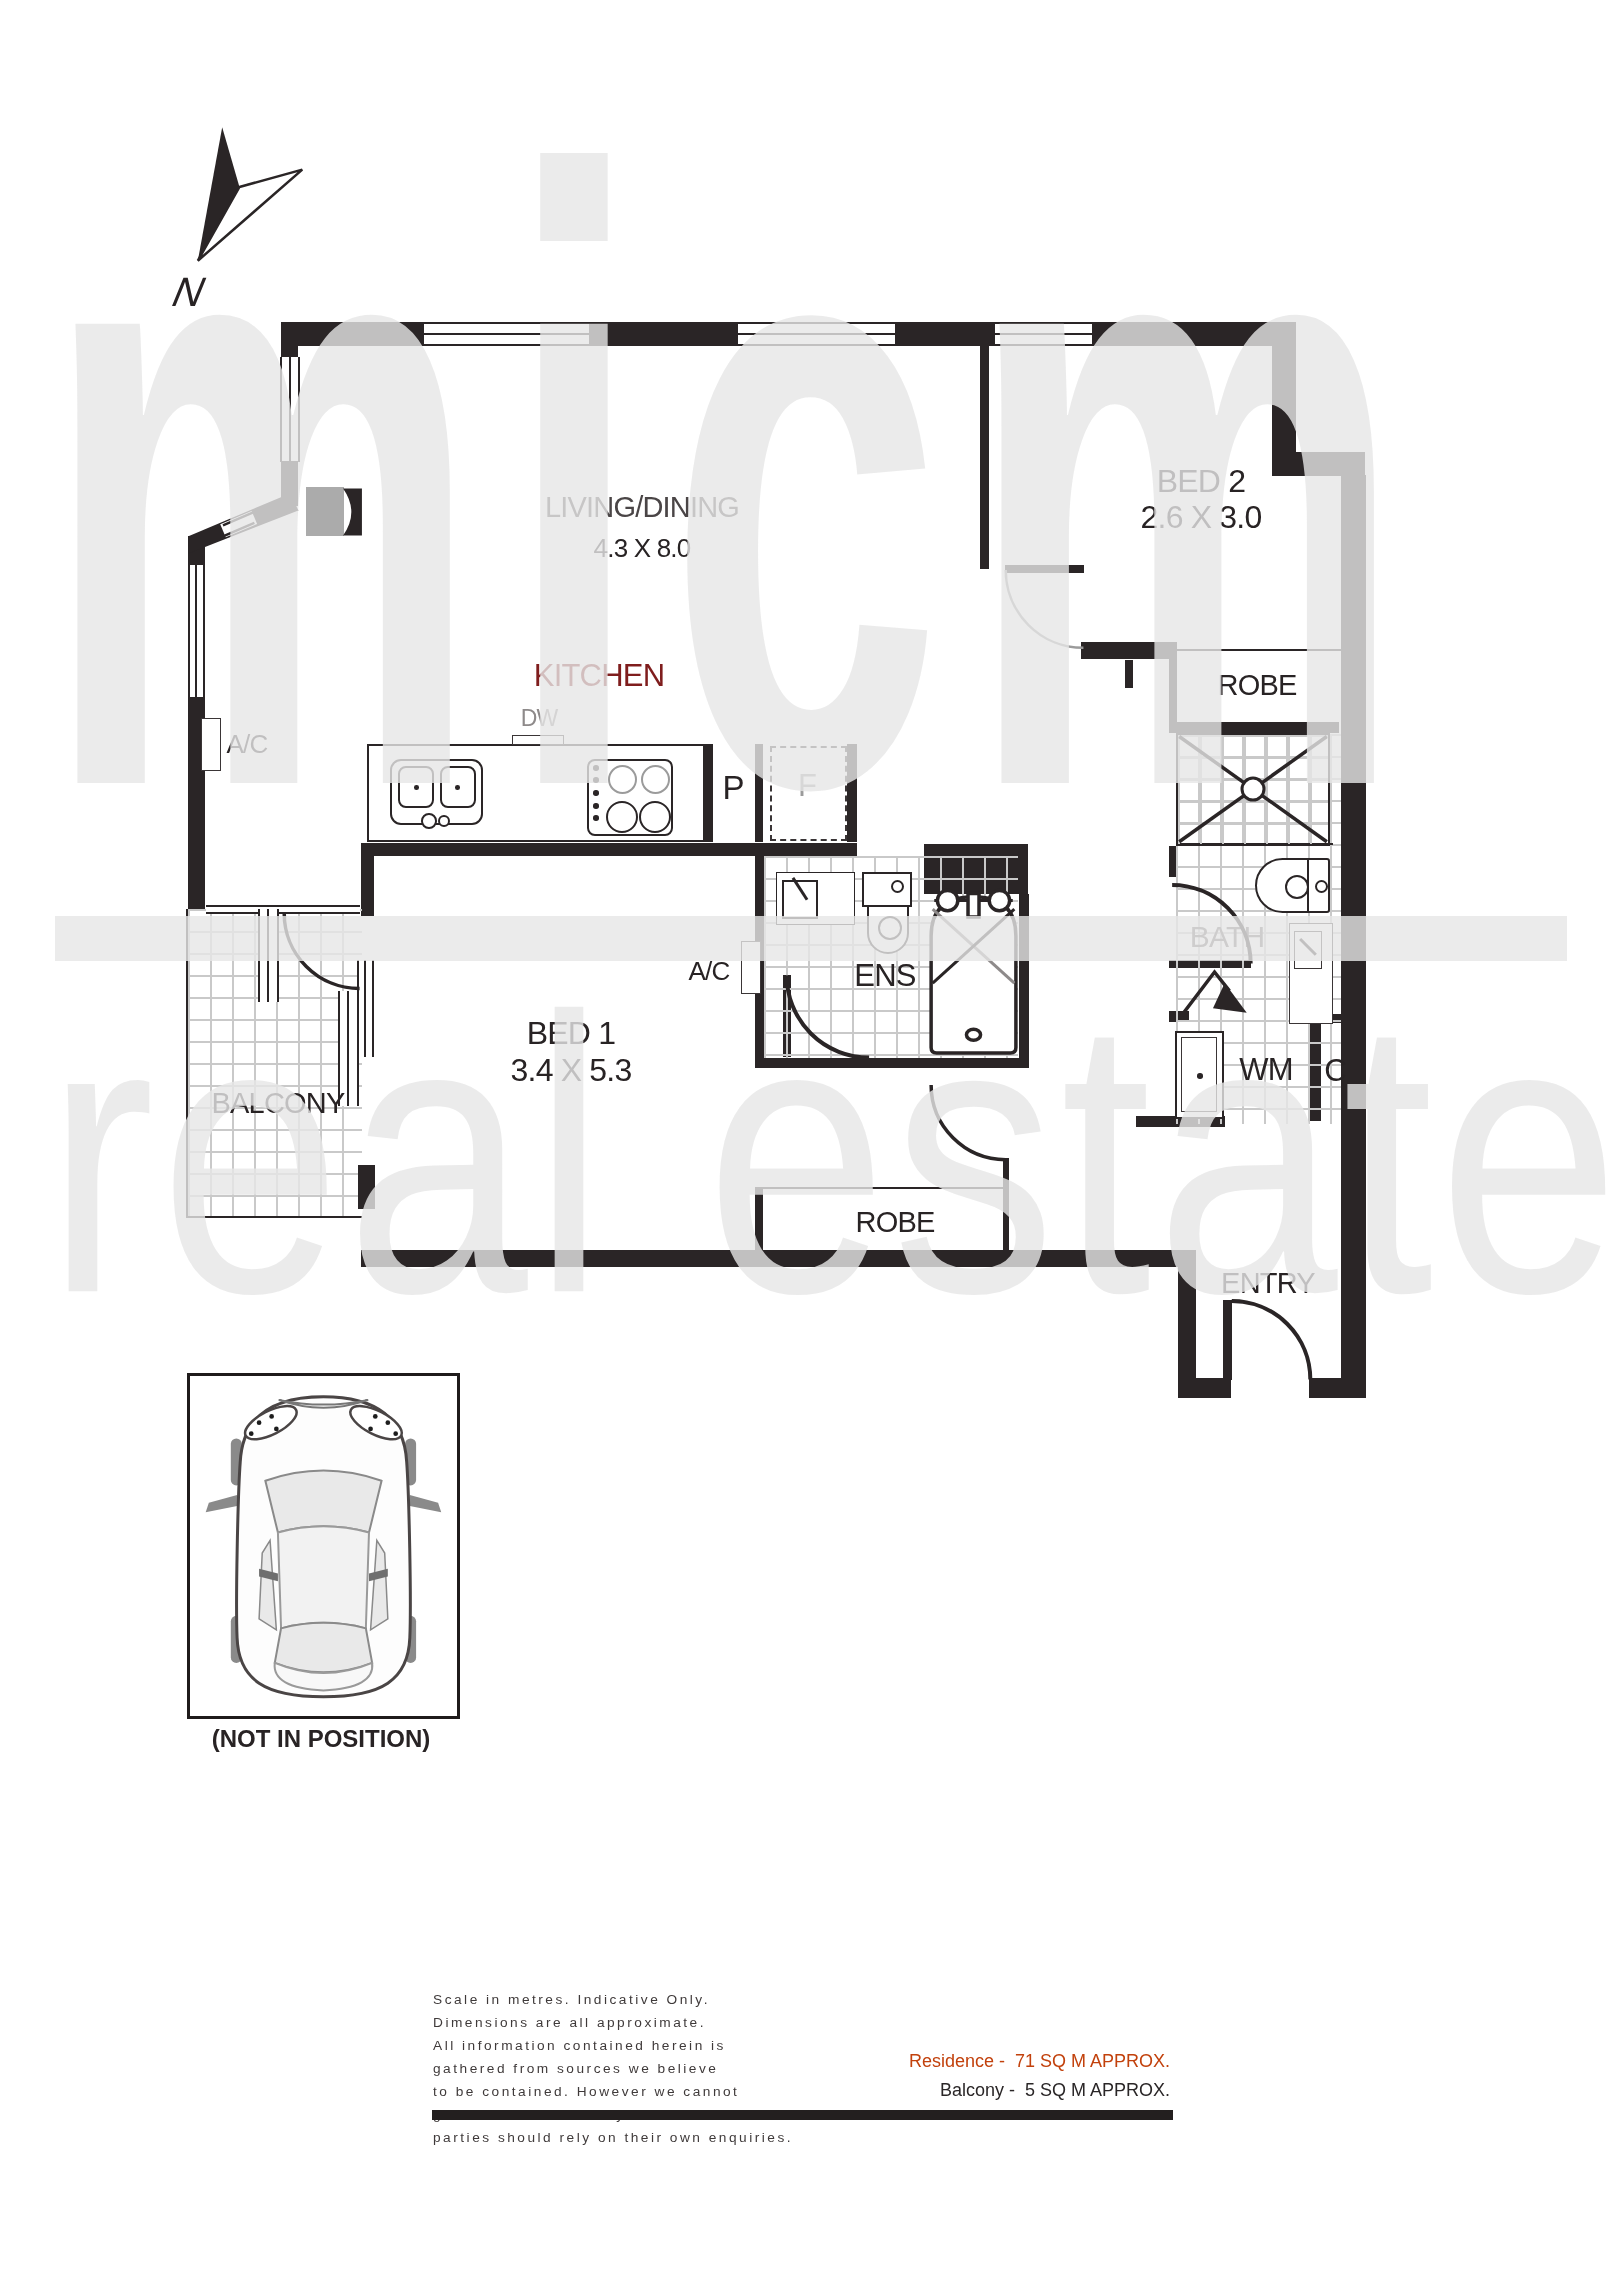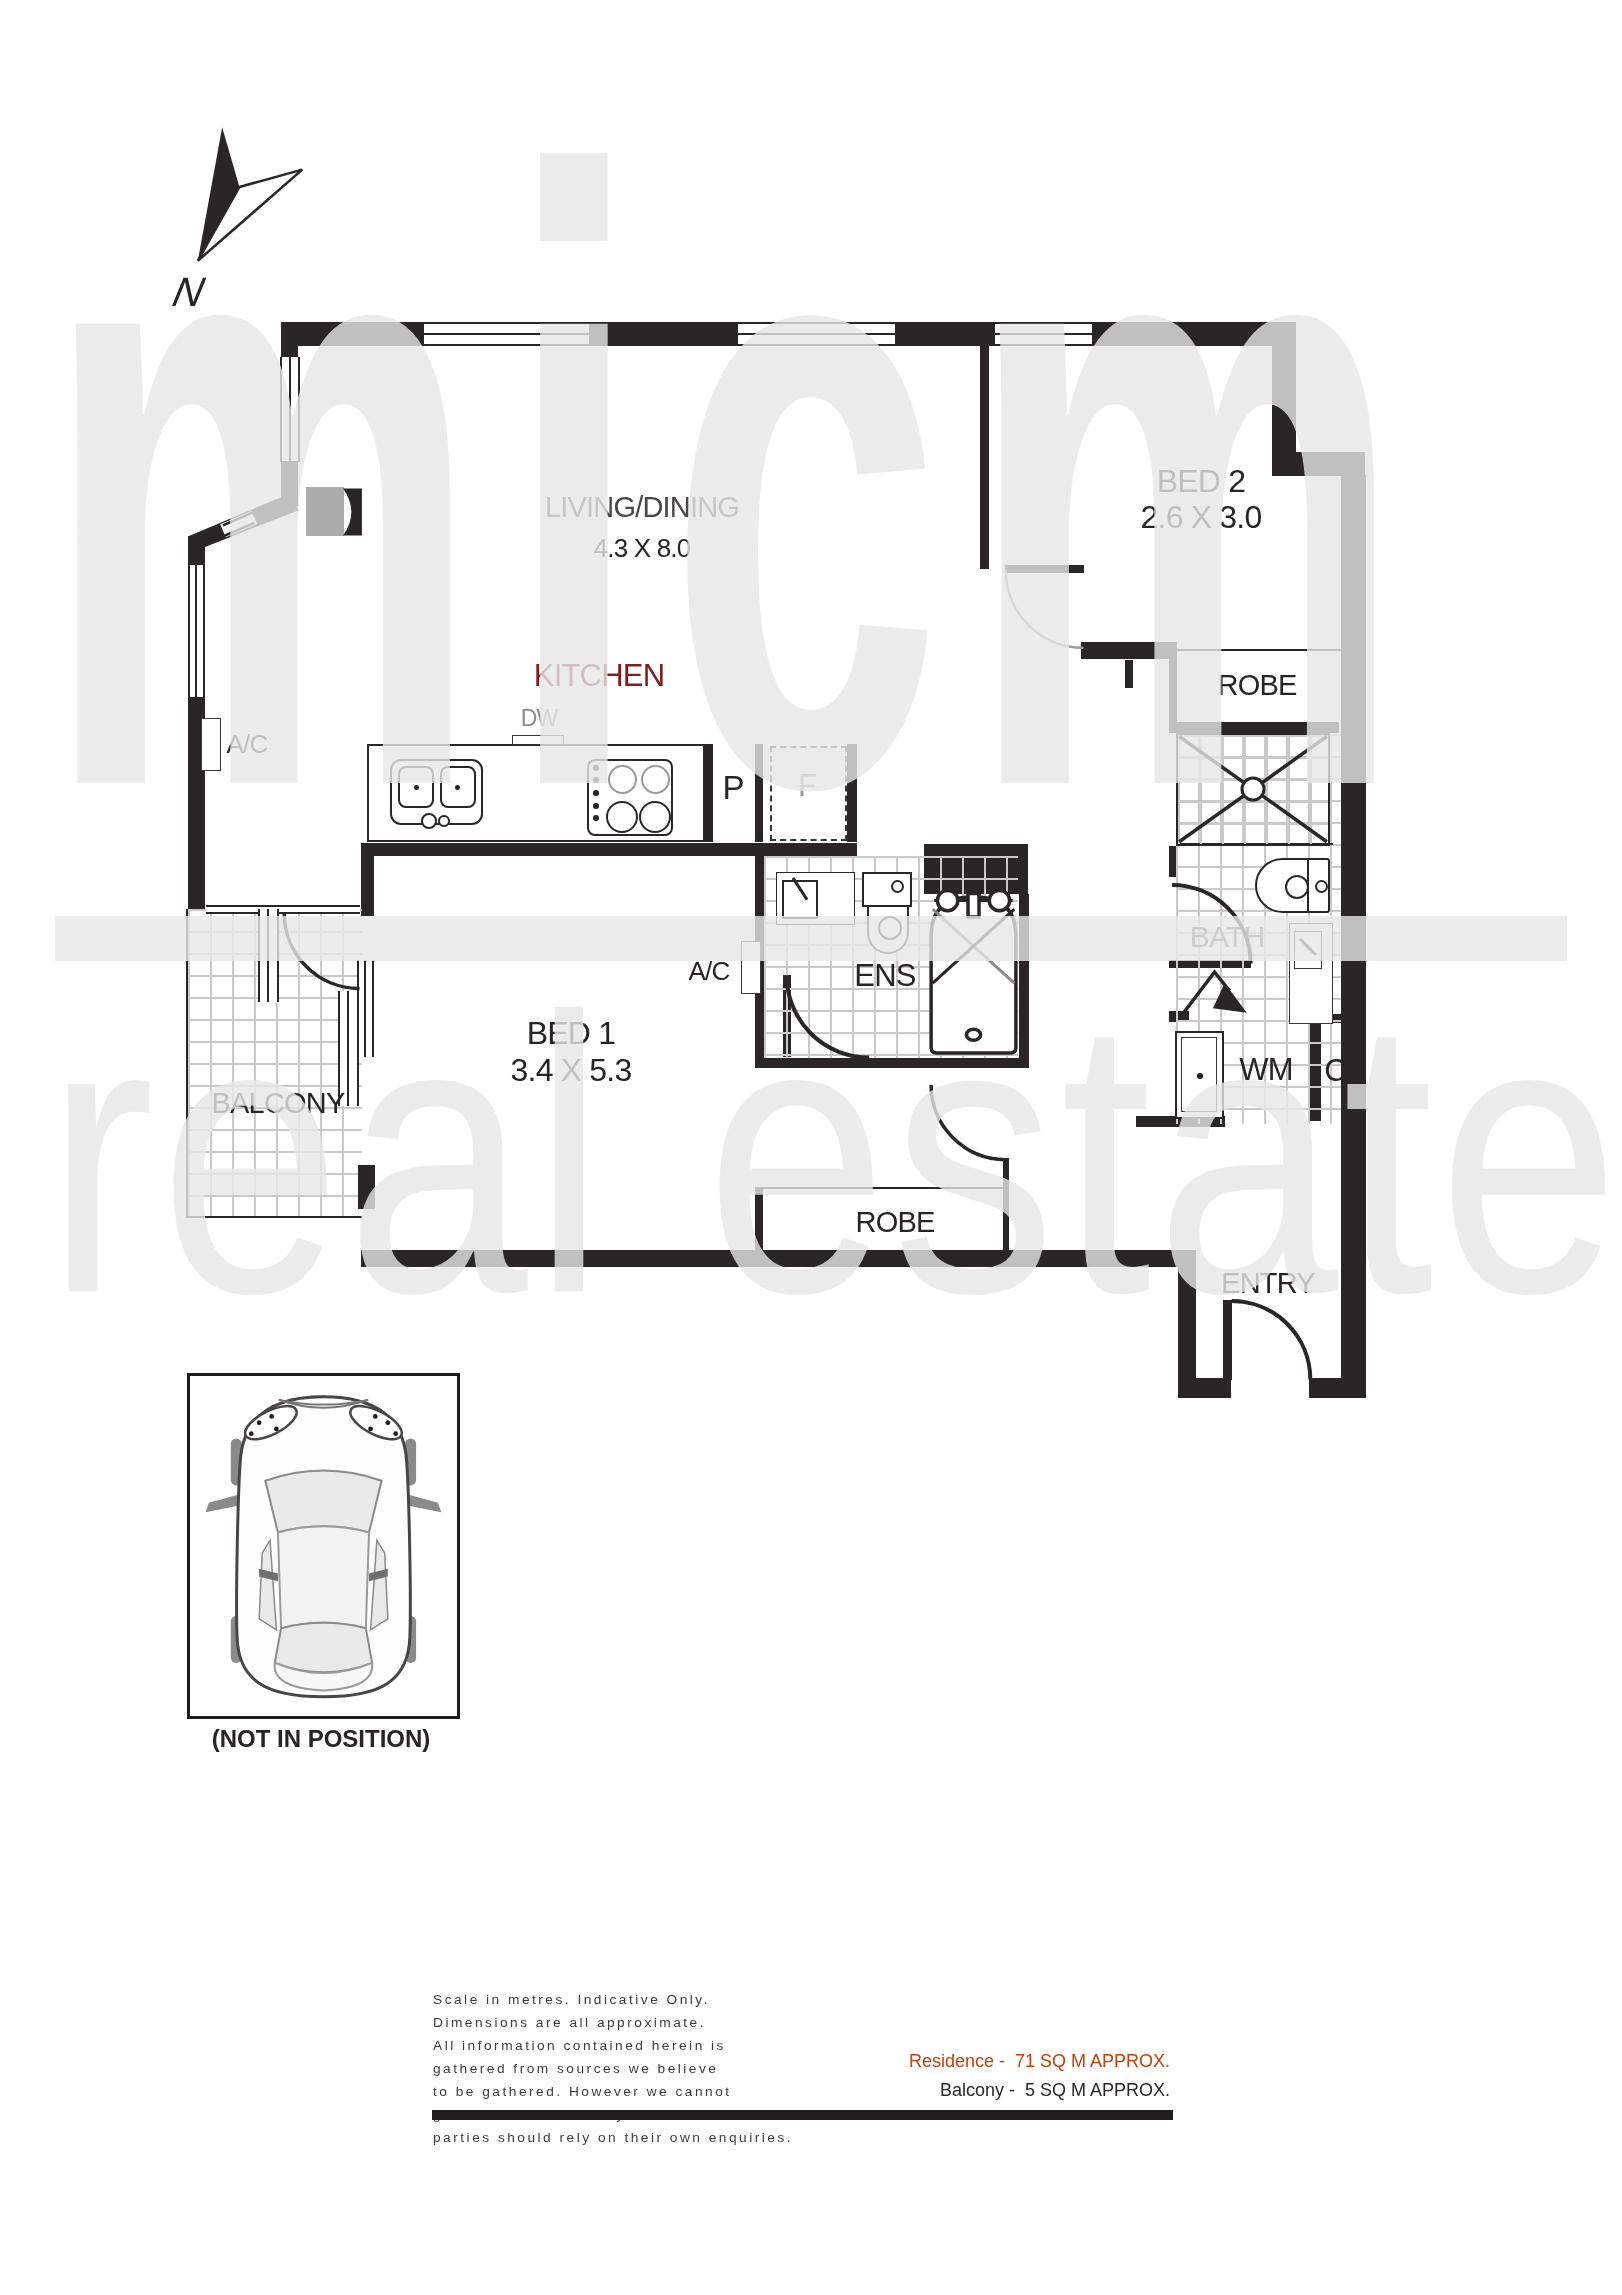--- a/index.html
+++ b/index.html
@@ -265,21 +265,21 @@
     <span class="label" style="left:1268px;top:1283px;font-size:29px">ENTRY</span>
     <span class="label" style="left:321px;top:1739px;font-size:24px;font-weight:600;letter-spacing:0">(NOT IN POSITION)</span>
   </div>
 
   <div id="footer-text">
     <div style="position:absolute;left:433px;top:1988px;font-size:13.7px;line-height:23px;letter-spacing:2.5px;color:#3f3a3a">
       <div>Scale in metres. Indicative Only.</div>
       <div>Dimensions are all approximate.</div>
       <div>All information contained herein is</div>
       <div>gathered from sources we believe</div>
-      <div>to be gathered. However we cannot</div>
+      <div>to be contained. However we cannot</div>
       <div>guarantee its accuracy and interested</div>
       <div>parties should rely on their own enquiries.</div>
     </div>
     <i class="thin" style="left:432px;top:2110px;width:741px;height:10.2px;background:#231f1f"></i>
     <div style="position:absolute;right:452px;top:2051px;font-size:18px;color:#c2410c;white-space:pre">Residence -  71 SQ M APPROX.</div>
     <div style="position:absolute;right:452px;top:2080px;font-size:18px;color:#2a2627;white-space:pre">Balcony -  5 SQ M APPROX.</div>
   </div>
 
   <div id="watermark">
     <div class="wm-word" style="left:43px;top:47px;font-size:424px;font-weight:700;letter-spacing:22px;transform:scale(1.16,2.05)">micm</div>

